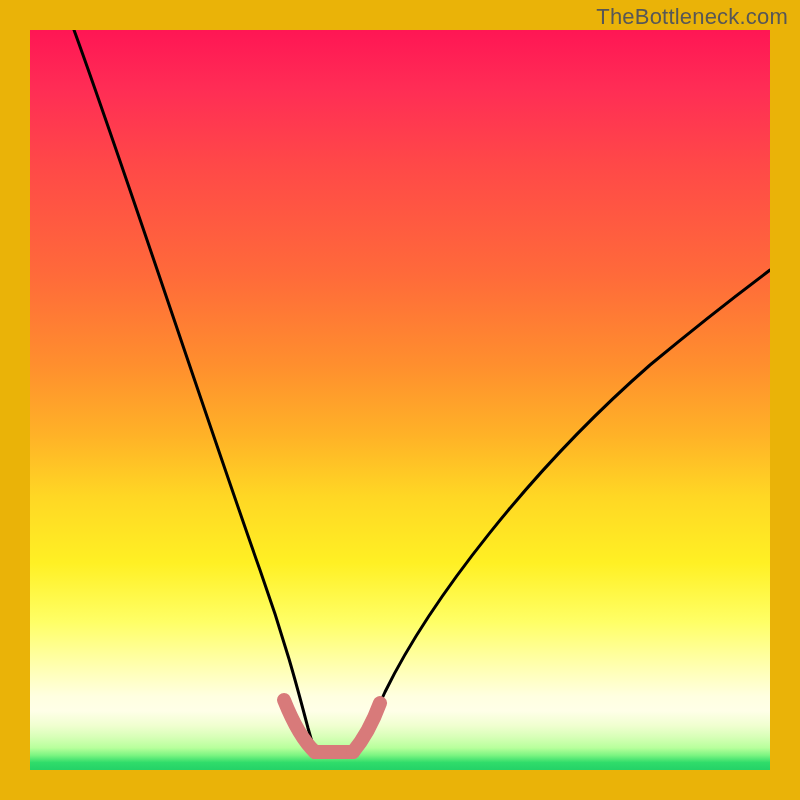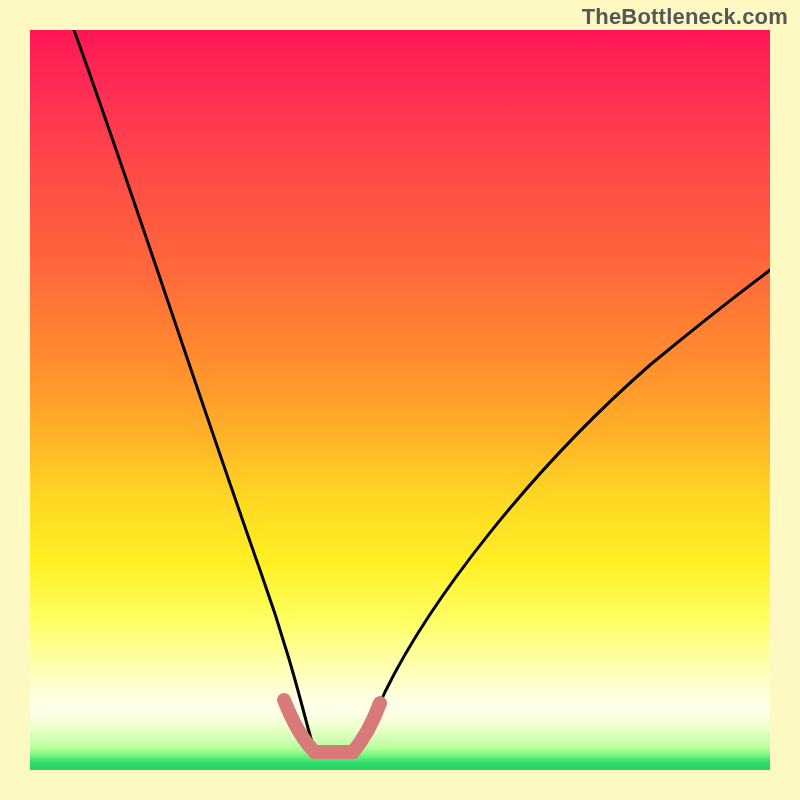--- a/index.html
+++ b/index.html
@@ -7,22 +7,21 @@
     padding: 0;
     width: 800px;
     height: 800px;
     background: #000;
     overflow: hidden;
   }
   .frame {
     position: relative;
     width: 800px;
     height: 800px;
-    background: #fef9c3;
-    font-weight: bold;
+    background: #eab308;
   }
   .plot-area {
     position: absolute;
     left: 30px;
     top: 30px;
     width: 740px;
     height: 740px;
     
     background: linear-gradient(to bottom,
       #ff1654 0%,

